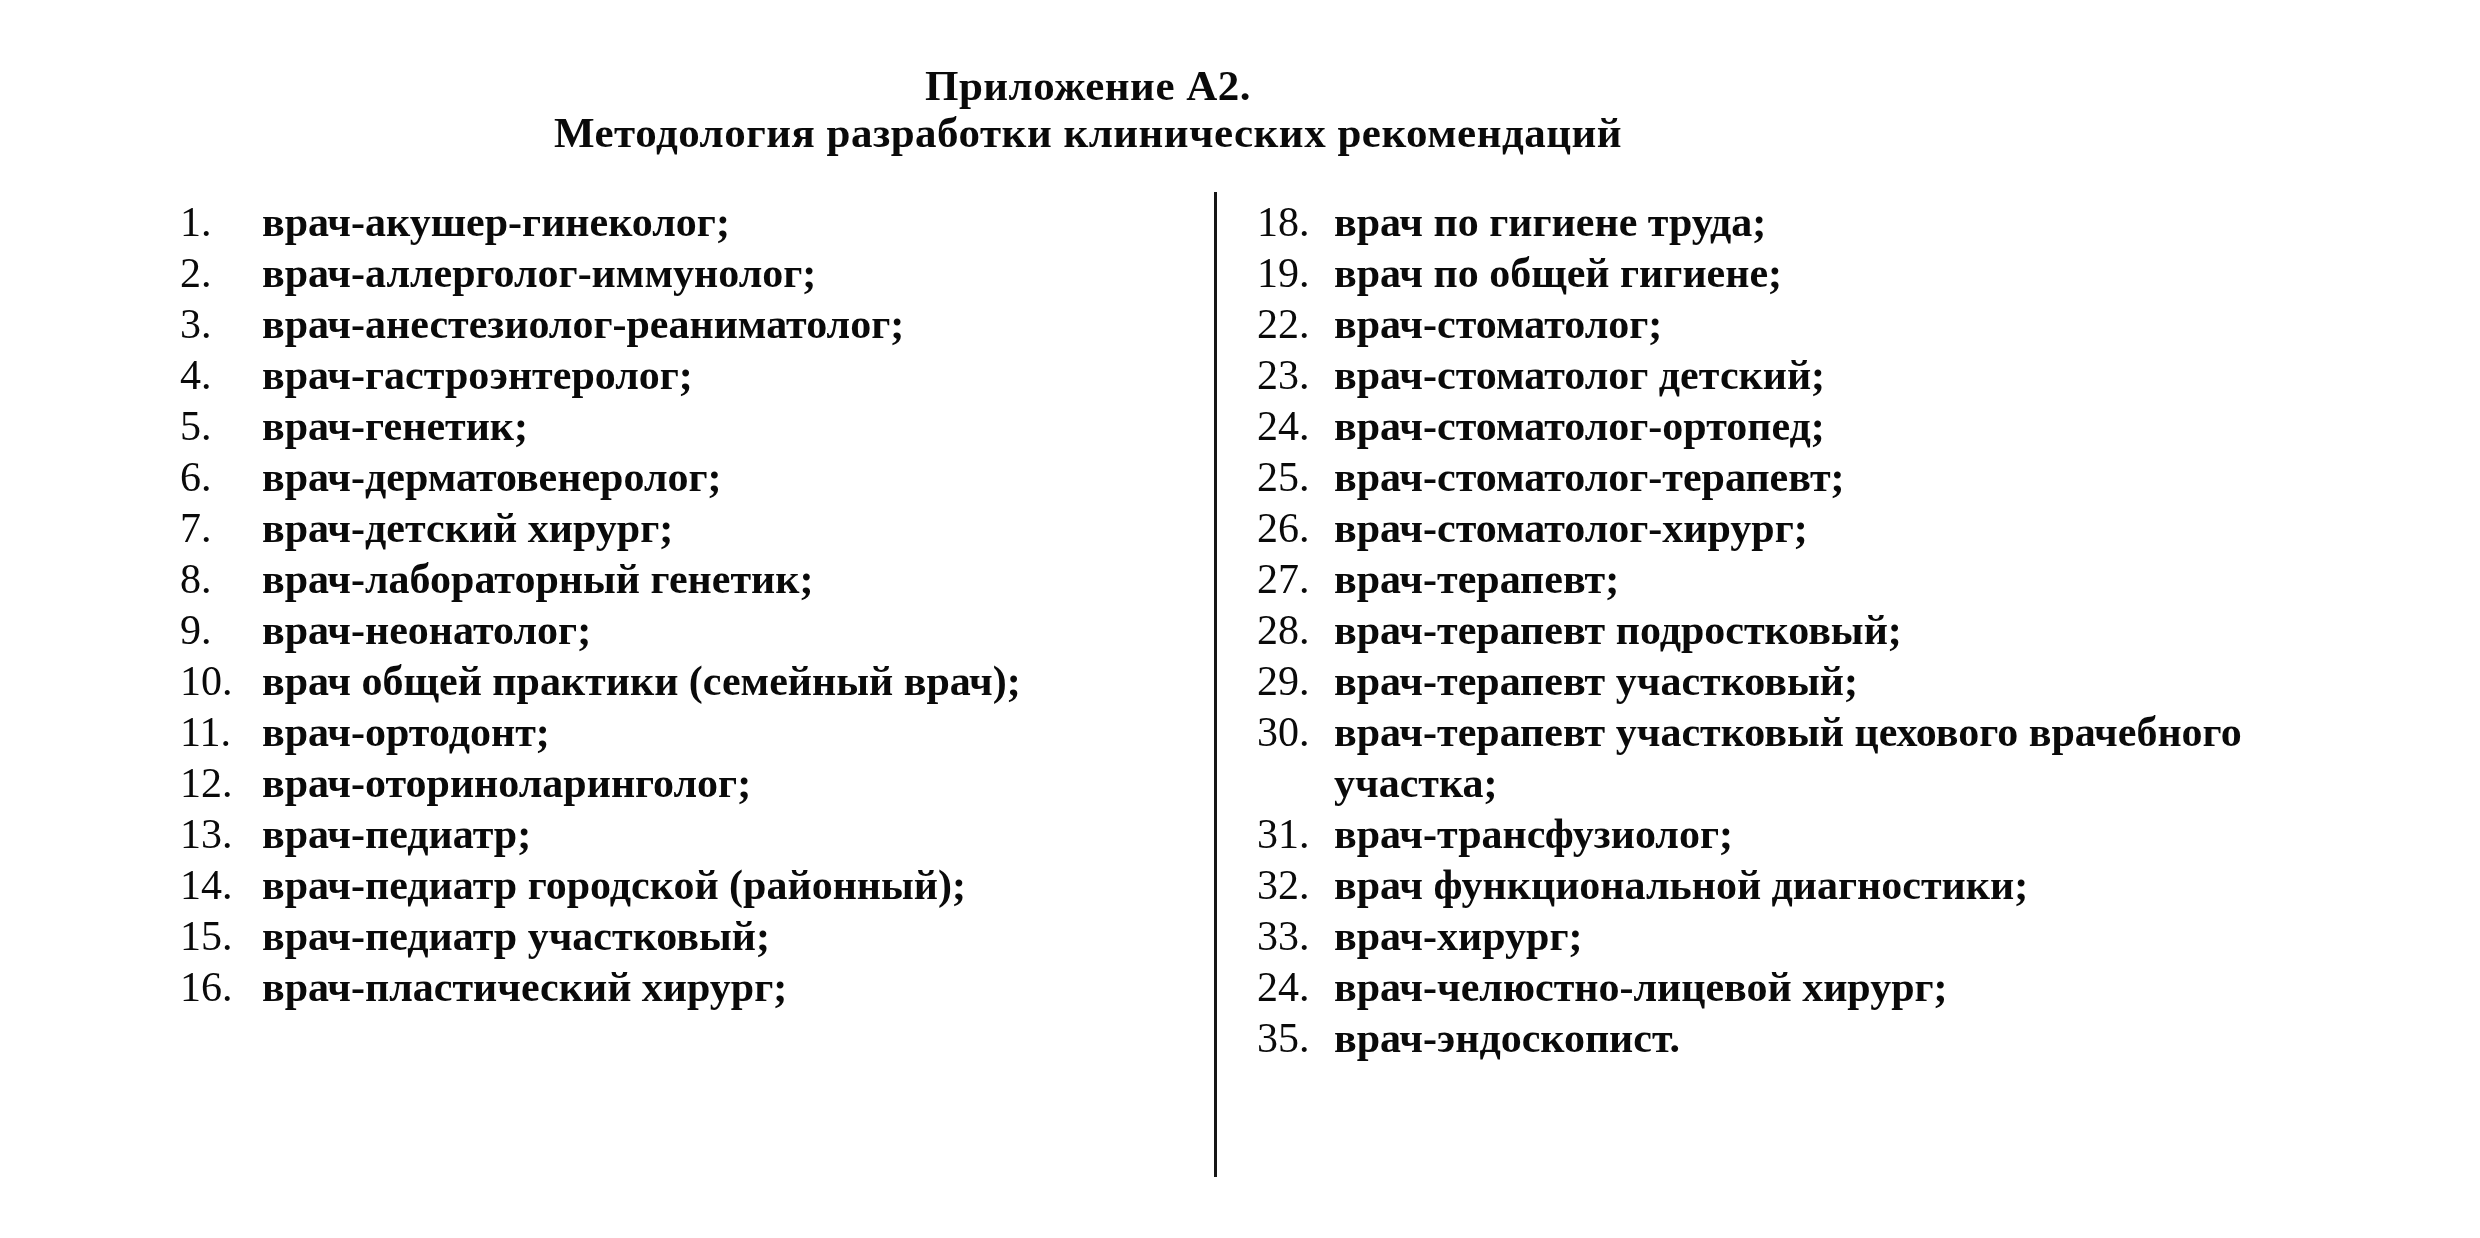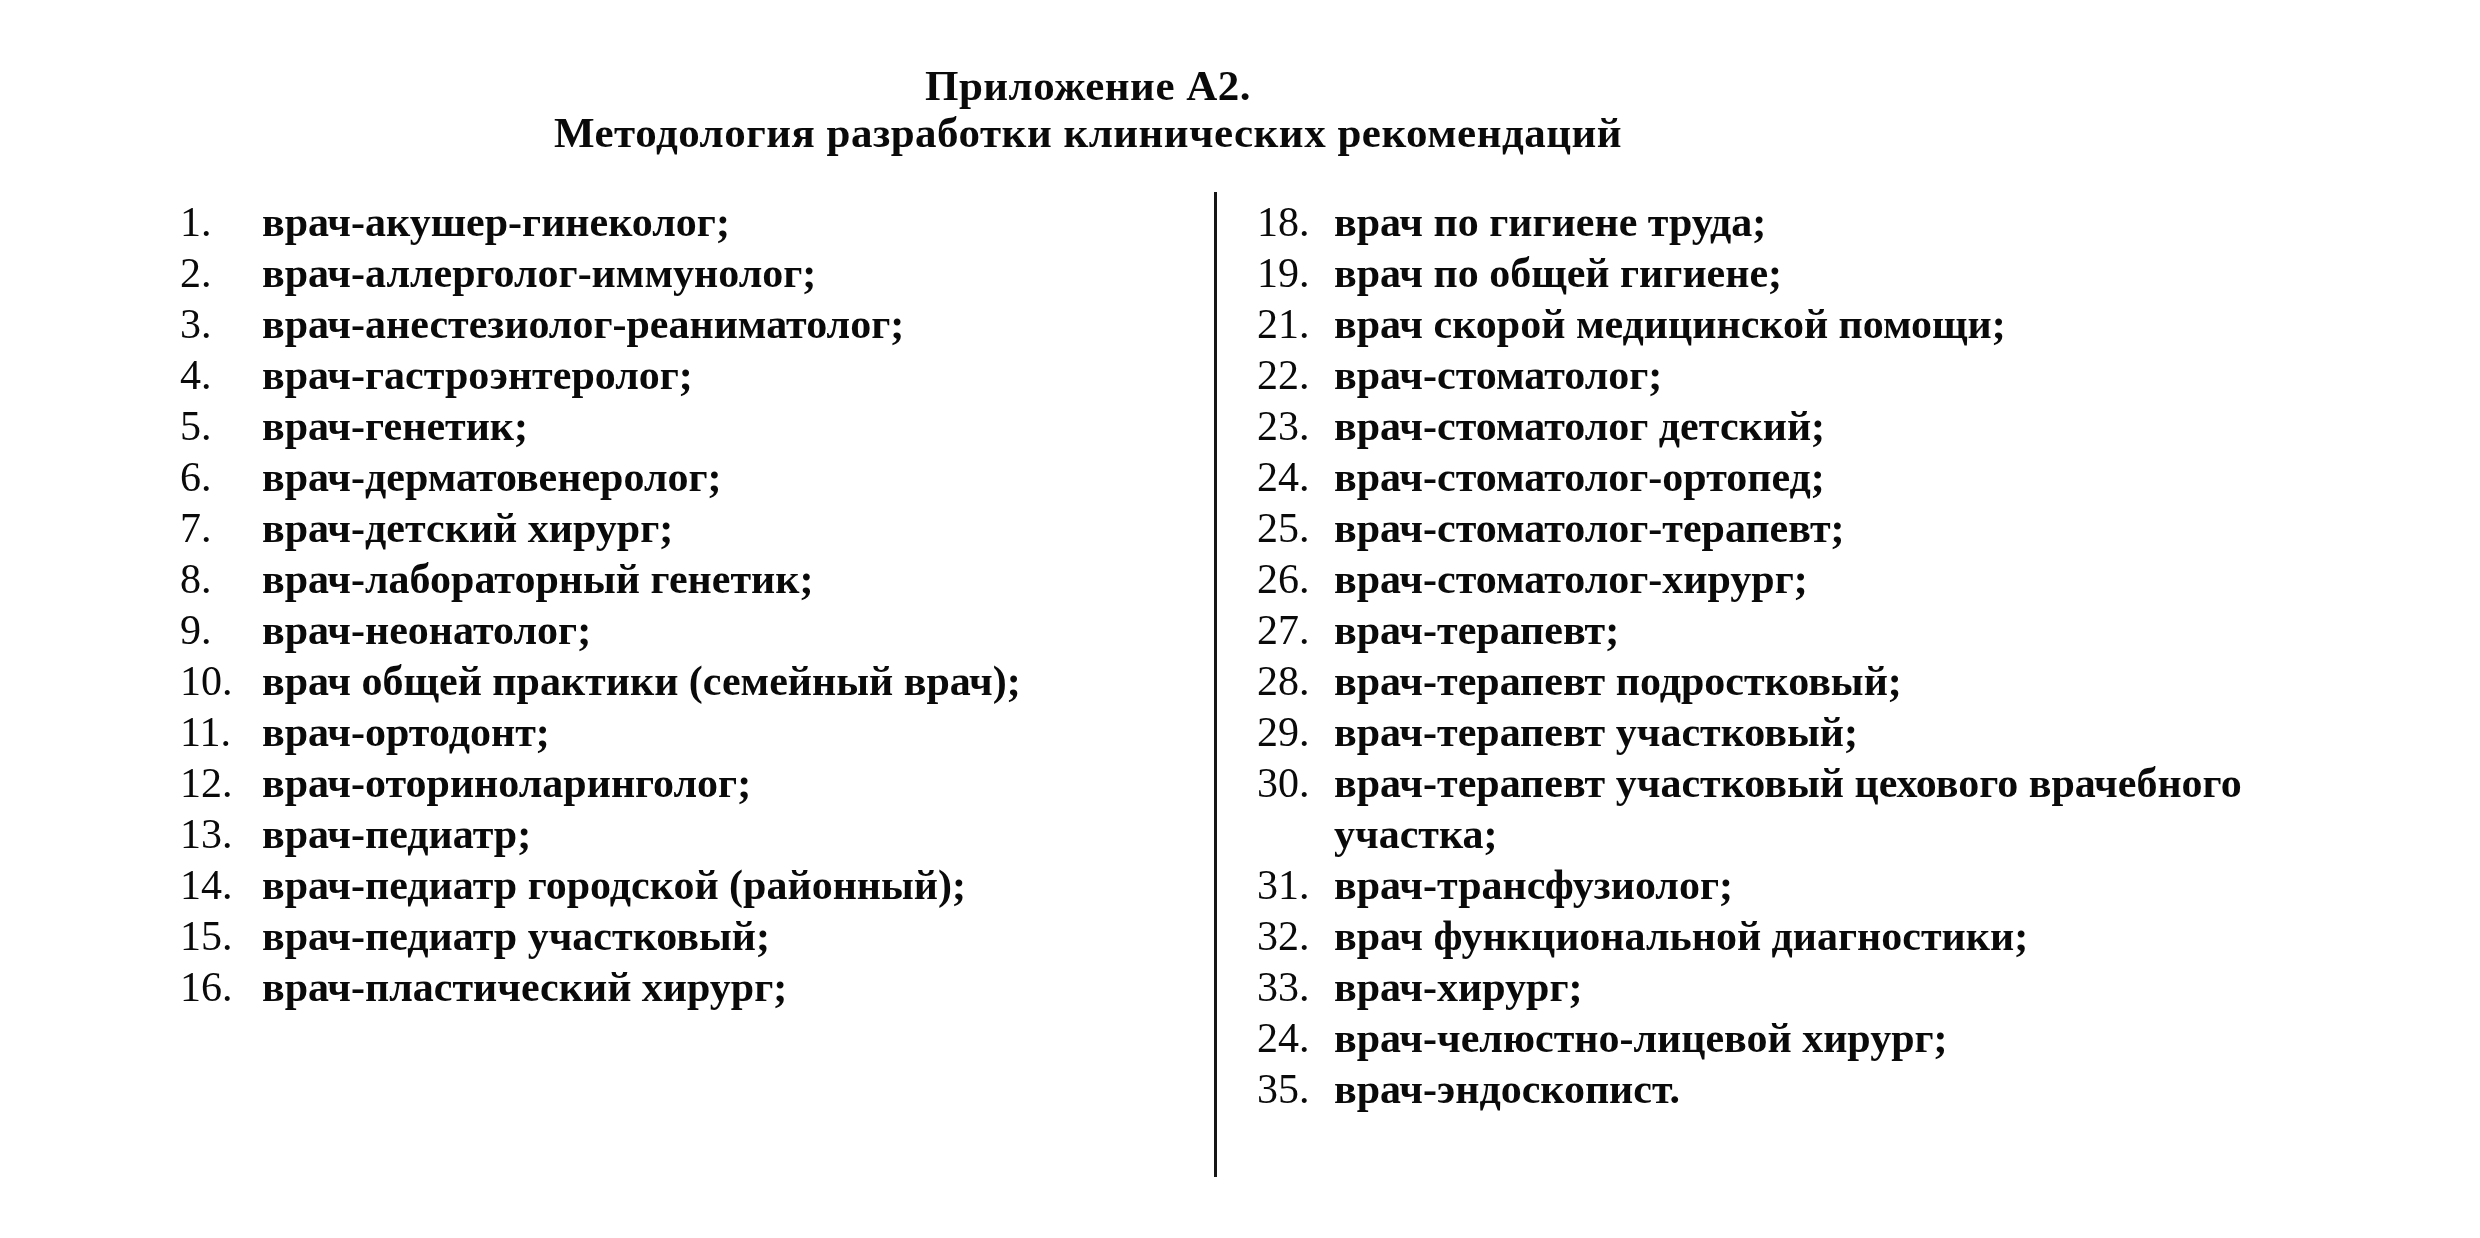--- a/index.html
+++ b/index.html
@@ -160,24 +160,20 @@
     <div class="items">
         <div class="item-row">
           <span class="item-num">18.</span>
           <span class="item-text">врач по гигиене труда;</span>
         </div>
         <div class="item-row">
           <span class="item-num">19.</span>
           <span class="item-text">врач по общей гигиене;</span>
         </div>
         <div class="item-row">
-          <span class="item-num">21.</span>
-          <span class="item-text">врач скорой медицинской помощи;</span>
-        </div>
-        <div class="item-row">
           <span class="item-num">22.</span>
           <span class="item-text">врач-стоматолог;</span>
         </div>
         <div class="item-row">
           <span class="item-num">23.</span>
           <span class="item-text">врач-стоматолог детский;</span>
         </div>
         <div class="item-row">
           <span class="item-num">24.</span>
           <span class="item-text">врач-стоматолог-ортопед;</span>

